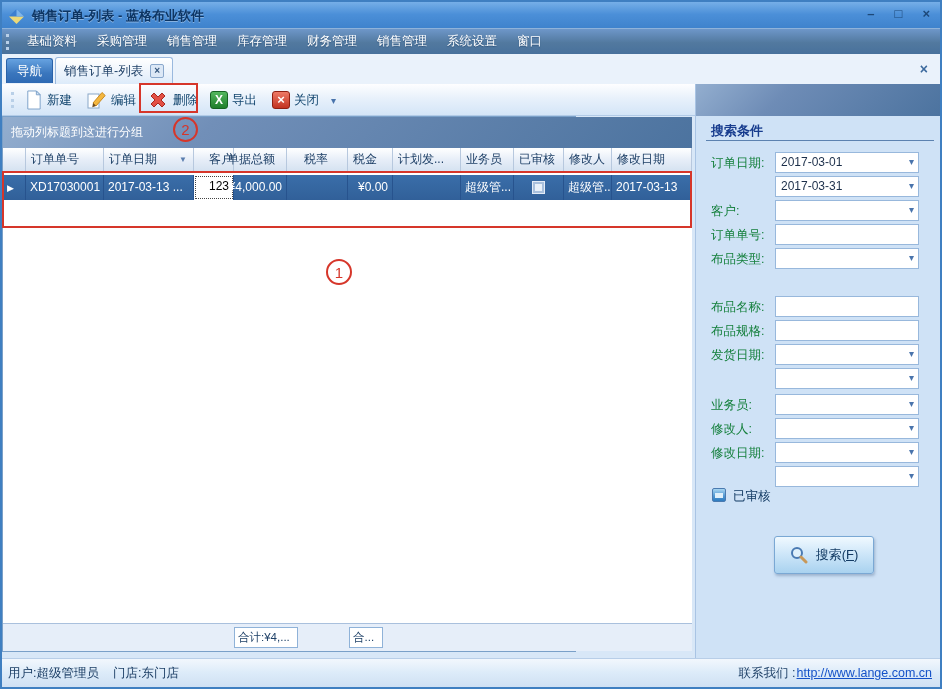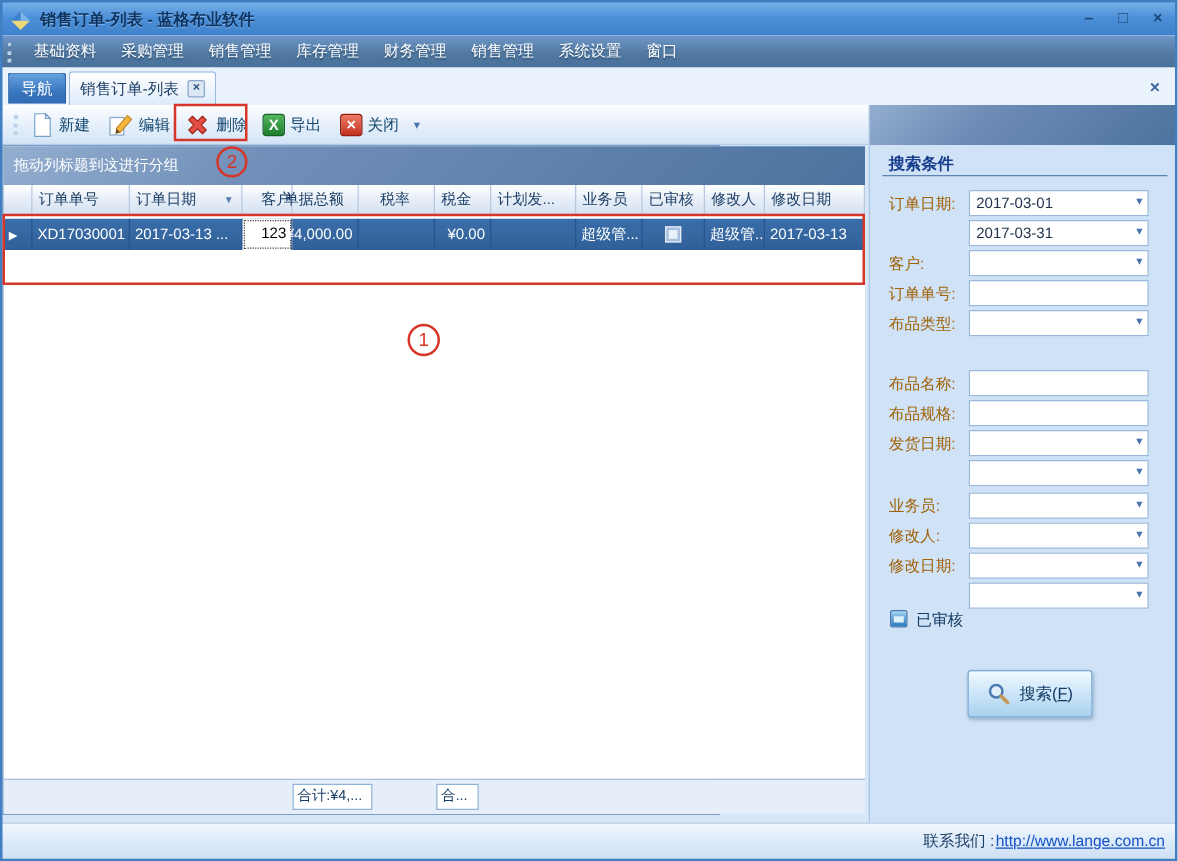--- a/index.html
+++ b/index.html
@@ -84,21 +84,21 @@
     color:#1d3f66; font-size:11.5px; line-height:19px; padding:0 3px; overflow:hidden; white-space:nowrap; }
 
   
   .right-panel { position:absolute; left:695px; top:84px; width:245px; height:574px;
     background:#cfe2f6; border-left:1px solid #a9c4e4; }
   .rp-top { position:absolute; left:0; top:0; width:245px; height:32px;
     background:linear-gradient(135deg,#93aecf 0%,#6e8cb6 35%,#4c739f 100%); }
   .sp-title { position:absolute; left:15px; top:38px; color:#173c8e; font-size:13px; font-weight:bold; }
   .sp-rule { position:absolute; left:10px; top:56px; width:228px; height:0; border-top:1px solid #5c82b0; }
   .srow { position:absolute; left:0; width:245px; height:21px; }
-  .flabel { position:absolute; left:15px; top:3px; color:#a16207; font-size:12.5px; white-space:nowrap; }
+  .flabel { position:absolute; left:15px; top:3px; color:#15803d; font-size:12.5px; white-space:nowrap; }
   .fbox { position:absolute; left:79px; top:0; width:144px; height:21px; background:#ffffff;
     border:1px solid #98b8dc; color:#1c2f4a; font-size:12px; line-height:19px; padding-left:5px; }
   .fbox .caret { position:absolute; right:4px; top:4px; font-size:10px; line-height:10px; color:#4a74ac; }
   .ap-chk { position:absolute; left:16px; top:0px; width:14px; height:14px; border:1px solid #4a7ab0;
     background:linear-gradient(180deg,#a8d6f2 0%,#4e96d2 60%,#2f7cc0 100%); border-radius:2px; }
   .ap-chk i { display:block; width:8px; height:5px; margin:4px auto 0; background:#dff0fb; }
   .ap-lbl { position:absolute; left:37px; top:0; color:#123a63; font-size:12.5px; }
   .search-btn { position:absolute; left:78px; top:452px; width:100px; height:38px;
     background:linear-gradient(180deg,#f0f9ff 0%,#cfe7f9 45%,#a9d2ef 100%);
     border:1px solid #7aa8d4; border-radius:3px; box-shadow:1px 2px 3px rgba(60,90,130,.35);
@@ -342,20 +342,24 @@
           <line x1="11" y1="11" x2="16" y2="16" stroke="#c89858" stroke-width="3" stroke-linecap="round"></line>
         </svg>
       </span>
       <span>
         <span>搜索(</span><span class="u">F</span><span>)</span>
       </span>
     </div>
   </div>
 
   <div class="statusbar">
+    <div class="status-left">
+      <span>用户:超级管理员</span>
+      <span>门店:东门店</span>
+    </div>
     <div class="status-right">
       <span class="contact">联系我们 :</span>
       <span class="link">http://www.lange.com.cn</span>
     </div>
   </div>
 
   <div class="ann" style="left:139px;top:83px;width:59px;height:30px;"></div>
   <div class="ann" style="left:2px;top:171px;width:690px;height:57px;"></div>
   <div class="ann ann-circle" style="left:173px;top:117px;width:25px;height:25px;line-height:22px;">2</div>
   <div class="ann ann-circle" style="left:326px;top:259px;width:26px;height:26px;line-height:23px;">1</div>

